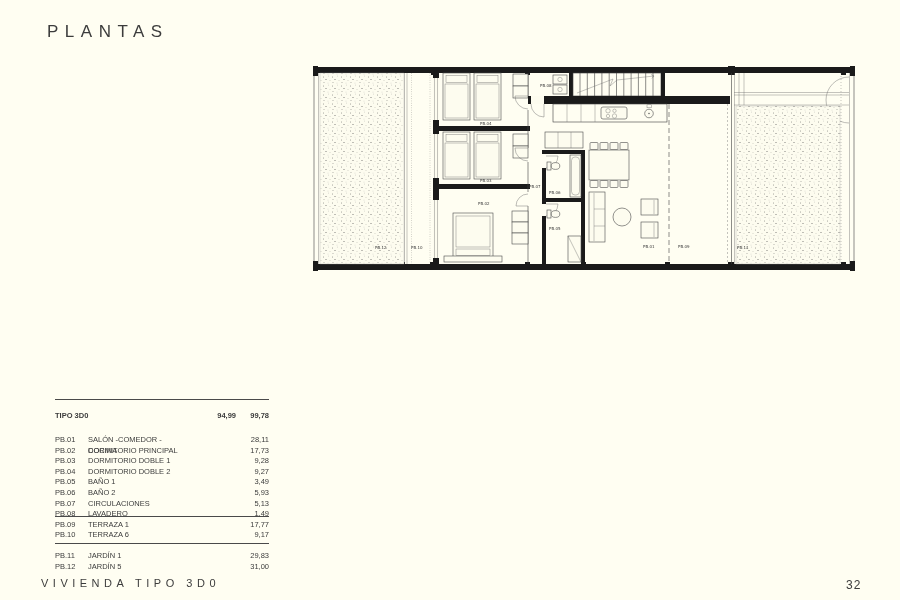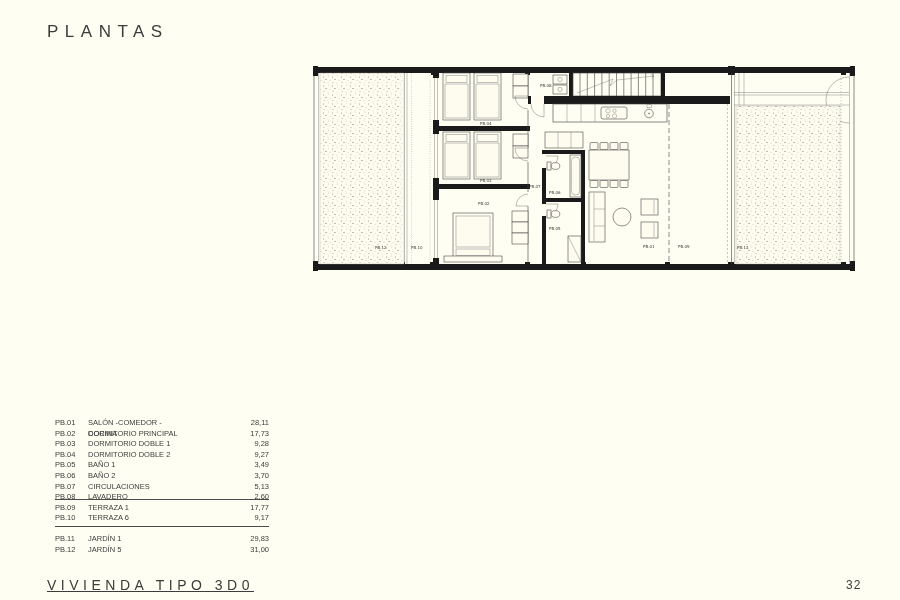--- a/index.html
+++ b/index.html
@@ -7,22 +7,22 @@
     width:900px;height:600px;position:relative;overflow:hidden;
     background:#FFFEF2;
     font-family:"Liberation Sans","DejaVu Sans",sans-serif;
     color:#3C3C3C;
   }
   .page-title{
     position:absolute;left:47px;top:22px;
     font-size:17px;letter-spacing:6.5px;color:#3C3C3C;
   }
   .footer-left{
-    position:absolute;left:47px;top:577px;
-    font-size:14px;letter-spacing:4.5px;color:#3C3C3C;text-decoration:underline;
+    position:absolute;left:41px;top:577px;
+    font-size:11px;letter-spacing:4.5px;color:#3C3C3C;
   }
   .page-num{
     position:absolute;left:846px;top:578px;
     font-size:12px;letter-spacing:1px;color:#3C3C3C;
   }
   
   .area-table{
     position:absolute;left:55px;top:386px;width:214px;
     font-size:7.5px;color:#3C3C3C;
   }
@@ -311,20 +311,26 @@
     <text x="236" y="128">PB.06</text>
     <text x="236" y="164">PB.05</text>
     <text x="330" y="182">PB.01</text>
     <text x="365" y="182">PB.09</text>
     <text x="424" y="183">PB.11</text>
   </g>
 </svg>
 </div>
 
 <div class="area-table">
+  <div class="trow tipo-row">
+    <div class="c-code" style="width:110px">TIPO 3D0</div>
+    <div class="c-name"></div>
+    <div class="c-sc">94,99</div>
+    <div class="c-su">99,78</div>
+  </div>
 
   <div>
     <div class="trow">
         <div class="c-code">PB.01</div>
         <div class="c-name">SALÓN -COMEDOR - COCINA</div>
         <div class="c-sc"></div>
         <div class="c-su">28,11</div>
       </div>
     <div class="trow">
         <div class="c-code">PB.02</div>
@@ -347,33 +353,33 @@
     <div class="trow">
         <div class="c-code">PB.05</div>
         <div class="c-name">BAÑO 1</div>
         <div class="c-sc"></div>
         <div class="c-su">3,49</div>
       </div>
     <div class="trow">
         <div class="c-code">PB.06</div>
         <div class="c-name">BAÑO 2</div>
         <div class="c-sc"></div>
-        <div class="c-su">3,70</div>
+        <div class="c-su">5,93</div>
       </div>
     <div class="trow">
         <div class="c-code">PB.07</div>
         <div class="c-name">CIRCULACIONES</div>
         <div class="c-sc"></div>
         <div class="c-su">5,13</div>
       </div>
     <div class="trow">
         <div class="c-code">PB.08</div>
         <div class="c-name">LAVADERO</div>
         <div class="c-sc"></div>
-        <div class="c-su">2,60</div>
+        <div class="c-su">1,49</div>
       </div>
     <div class="trow">
         <div class="c-code">PB.09</div>
         <div class="c-name">TERRAZA 1</div>
         <div class="c-sc"></div>
         <div class="c-su">17,77</div>
       </div>
     <div class="trow">
         <div class="c-code">PB.10</div>
         <div class="c-name">TERRAZA 6</div>

